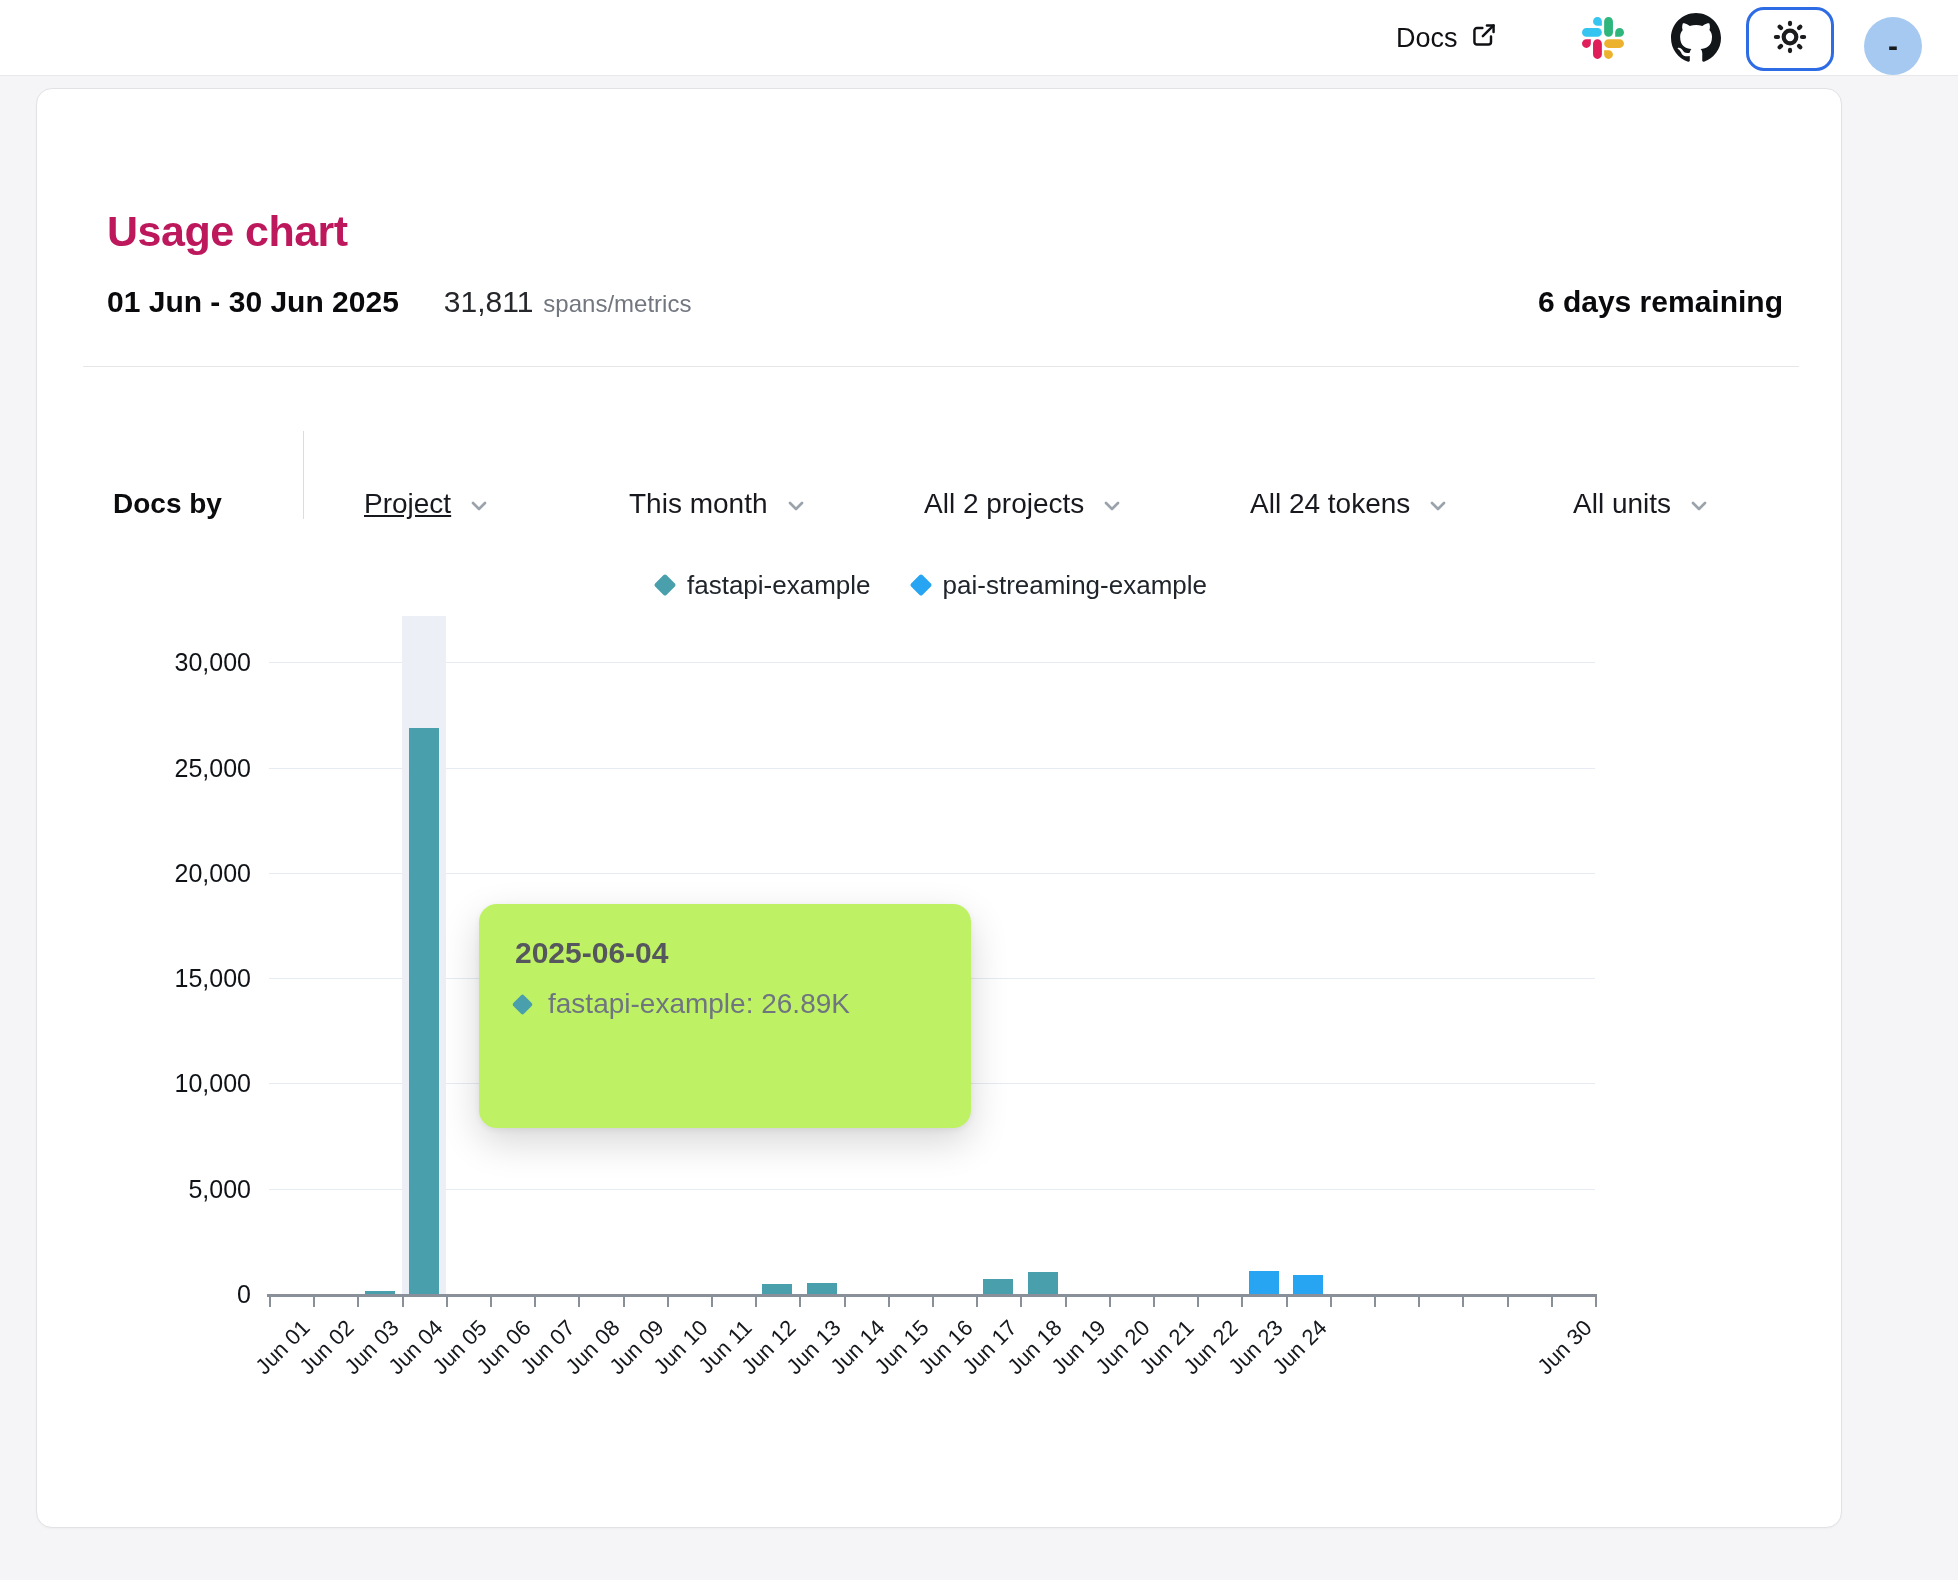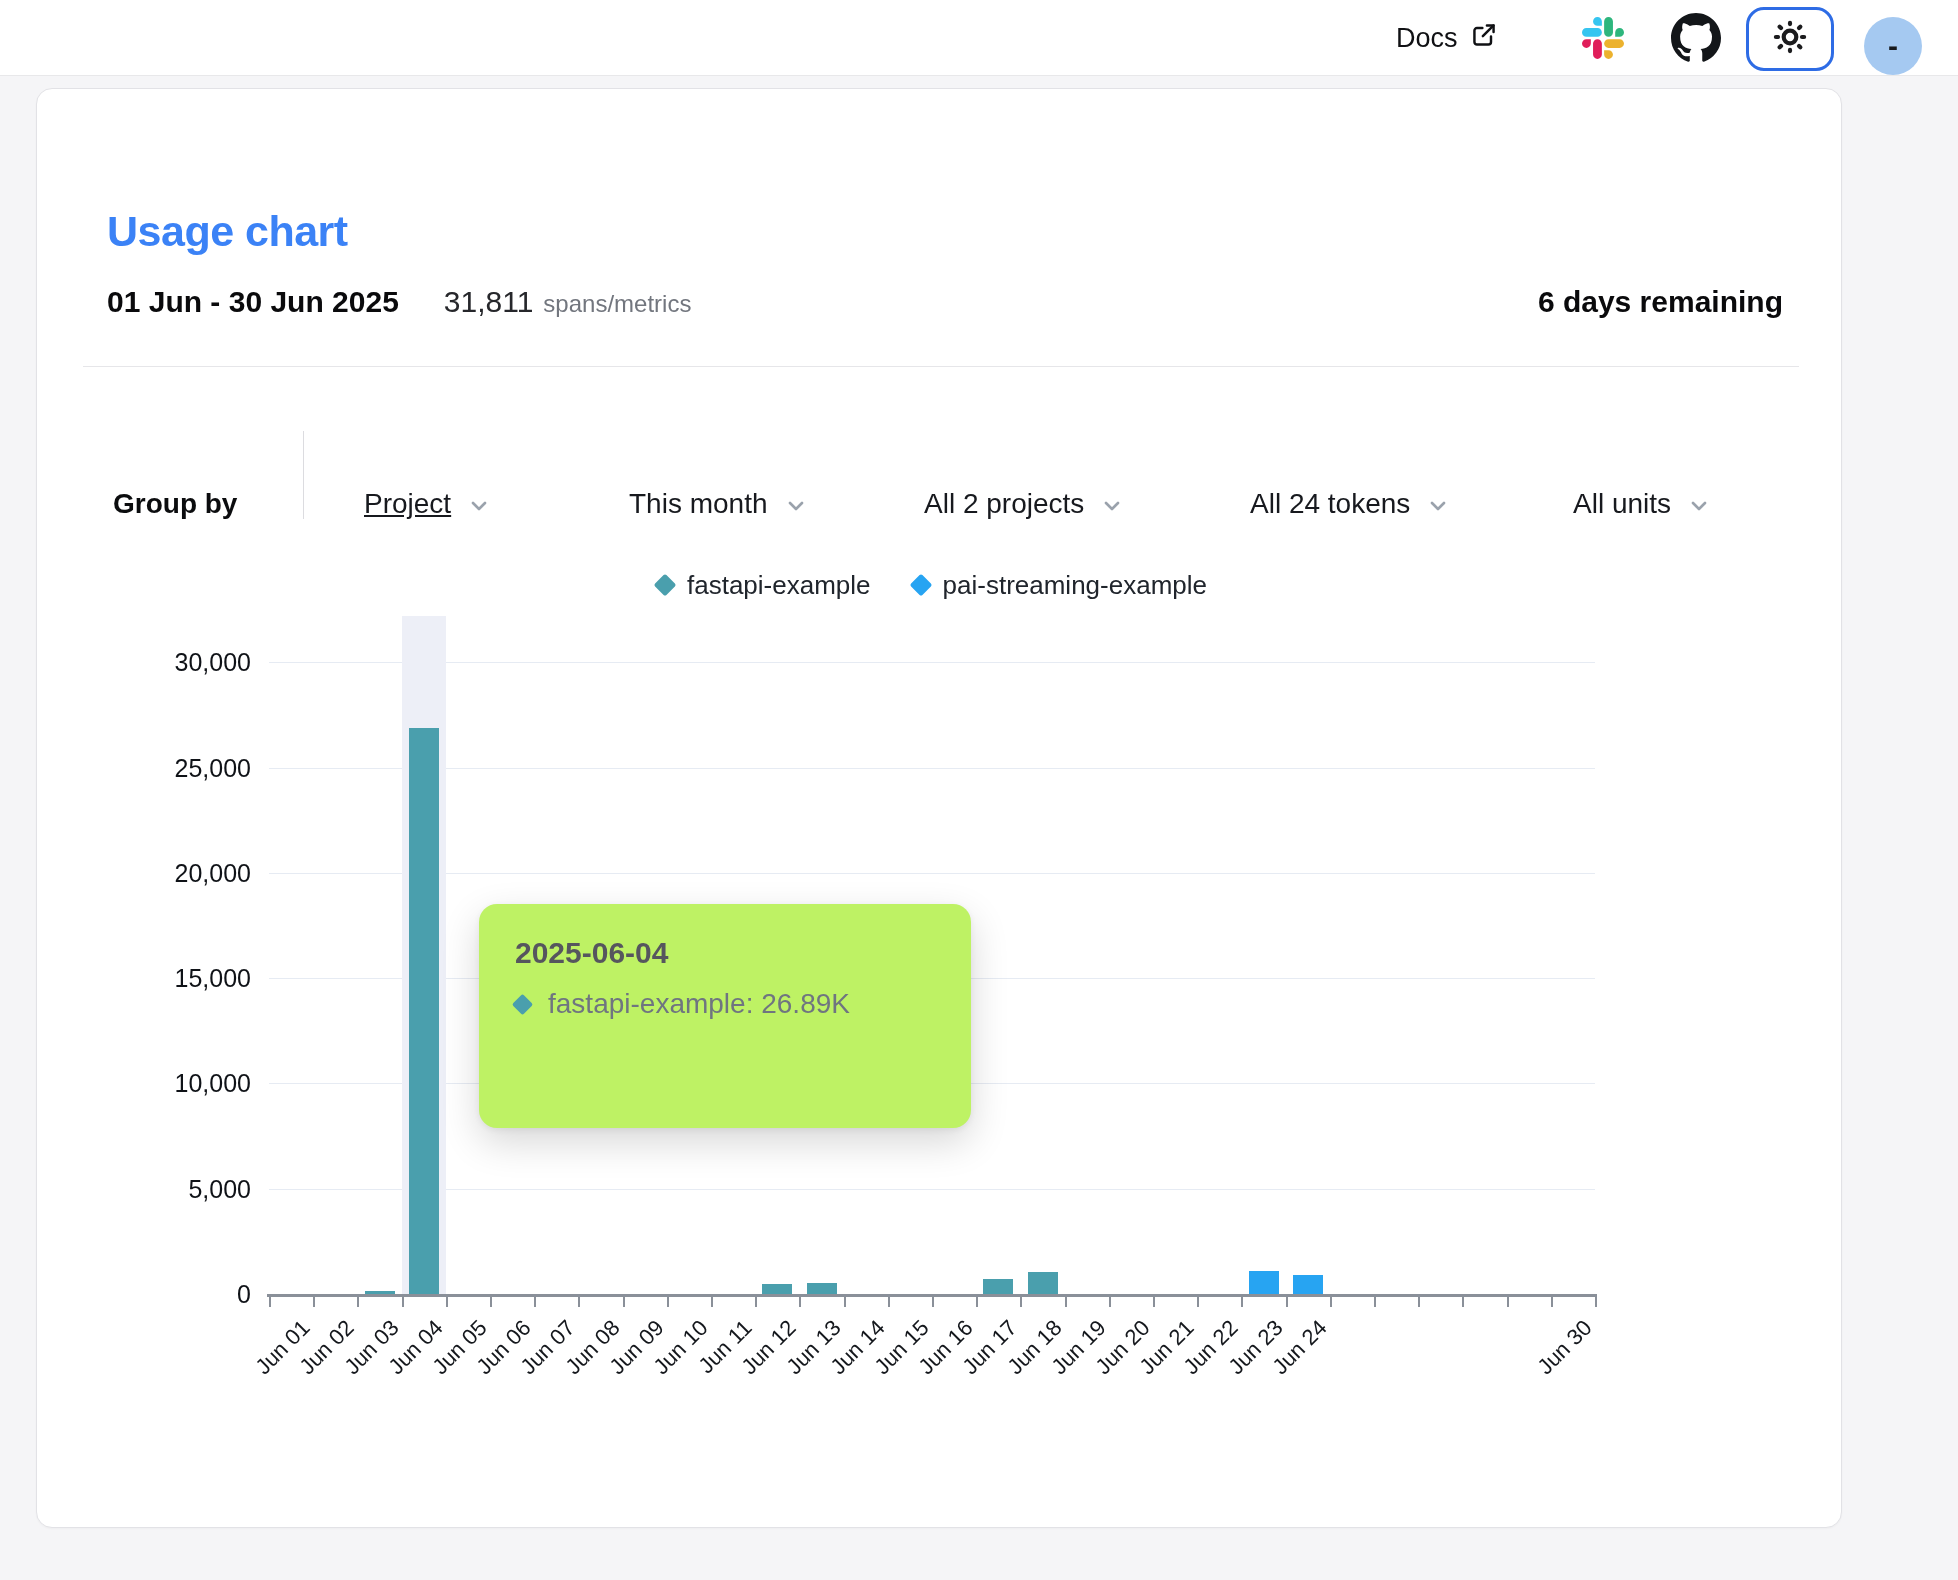--- a/index.html
+++ b/index.html
@@ -11,21 +11,21 @@
   .topbar { position:absolute; left:0; top:0; width:1958px; height:76px; background:#ffffff; border-bottom:1px solid #e8e8ea; }
   .docs-link { position:absolute; left:1396px; top:0; height:76px; display:flex; align-items:center; gap:12px; font-size:27px; font-weight:500; color:#101114; cursor:pointer; }
   .icon-btn { position:absolute; top:0; height:76px; display:flex; align-items:center; justify-content:center; cursor:pointer; }
   .slack-wrap { left:1580px; width:46px; }
   .github-wrap { left:1668px; width:56px; }
   .theme-btn { position:absolute; left:1746px; top:7px; width:88px; height:64px; border:3px solid #2e6ce5; border-radius:18px; background:#fff; display:flex; align-items:center; justify-content:center; cursor:pointer; }
   .avatar { position:absolute; left:1864px; top:17px; width:58px; height:58px; border-radius:50%; background:#a5c9f1; display:flex; align-items:center; justify-content:center; font-size:30px; font-weight:700; color:#17191d; cursor:pointer; }
 
   
   .card { position:absolute; left:36px; top:88px; width:1806px; height:1440px; background:#ffffff; border:1px solid #e2e2e6; border-radius:16px; box-shadow:0 1px 2px rgba(0,0,0,.03); }
-  .card-title { position:absolute; left:70px; top:118px; font-size:43px; font-weight:700; letter-spacing:-.5px; color:#3b82f6; }
+  .card-title { position:absolute; left:70px; top:118px; font-size:43px; font-weight:700; letter-spacing:-.5px; color:#be185d; }
   .date-row { position:absolute; left:70px; top:196px; width:1676px; height:44px; display:flex; align-items:baseline; }
   .date-range { font-size:30px; font-weight:700; color:#0a0a0c; }
   .usage-count { font-size:30px; font-weight:400; color:#26272b; margin-left:45px; }
   .usage-unit { font-size:24px; color:#72767e; margin-left:10px; }
   .remaining { margin-left:auto; font-size:30px; font-weight:700; color:#0a0a0c; }
   .h-divider { position:absolute; left:46px; top:277px; width:1716px; height:1px; background:#e6e6e9; }
 
   
   .filters { position:absolute; left:0; top:0; width:1806px; }
   .group-by { position:absolute; left:76px; top:395px; height:40px; line-height:40px; font-size:28px; font-weight:700; color:#0b0c0e; }
@@ -115,21 +115,21 @@
     <div class="date-row">
       <span class="date-range">01 Jun - 30 Jun 2025</span>
       <span class="usage-count">31,811</span>
       <span class="usage-unit">spans/metrics</span>
       <span class="remaining">6 days remaining</span>
     </div>
 
     <div class="h-divider"></div>
 
     <div class="filters">
-      <div class="group-by">Group by</div>
+      <div class="group-by">Docs by</div>
       <div class="v-divider"></div>
 
       <div class="dropdown dd-0">
         <span>Project</span>
         <svg class="chev" viewBox="0 0 20 20" fill="none" stroke="#9aa2ac" stroke-width="2.2" stroke-linecap="round" stroke-linejoin="round">
             <path d="M5 7.5 10 12.5 15 7.5"></path>
           </svg>
       </div>
       <div class="dropdown dd-1">
         <span>This month</span>

